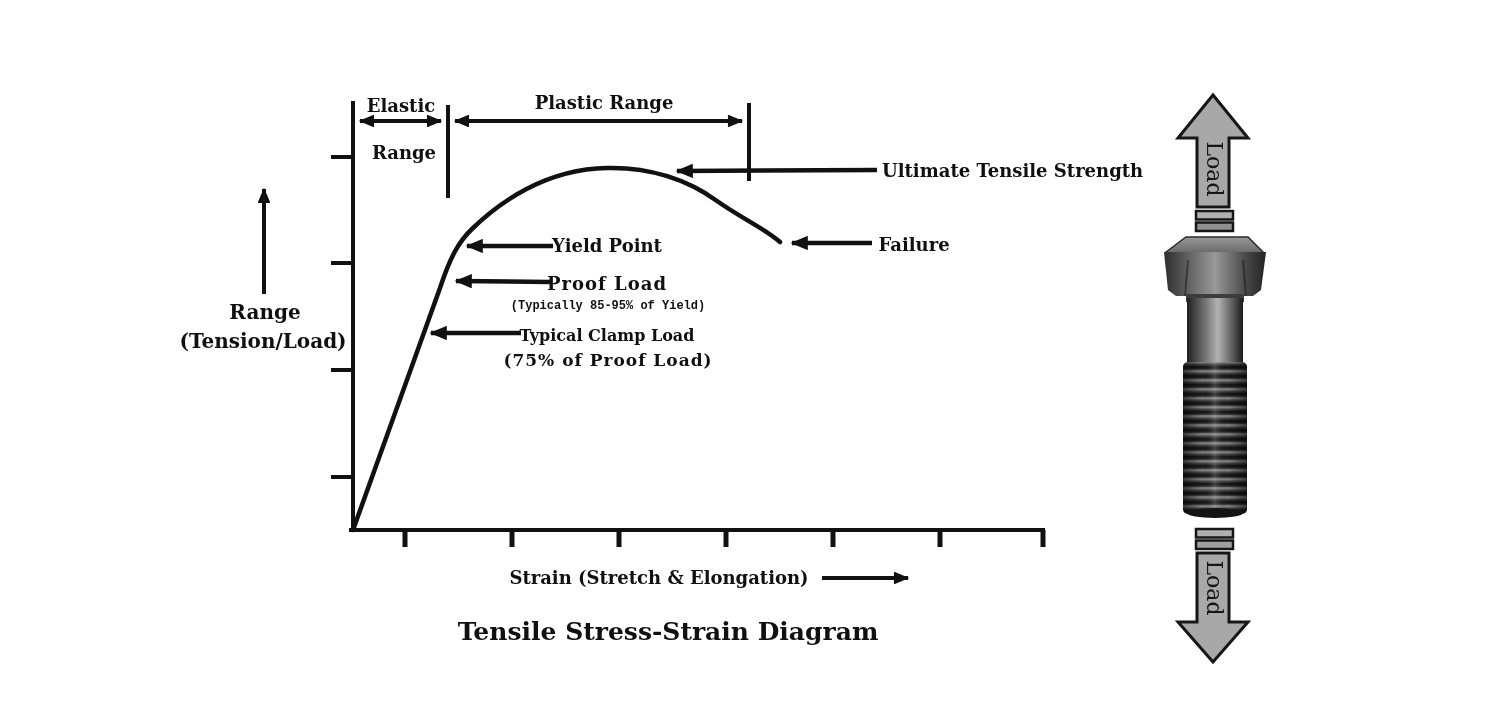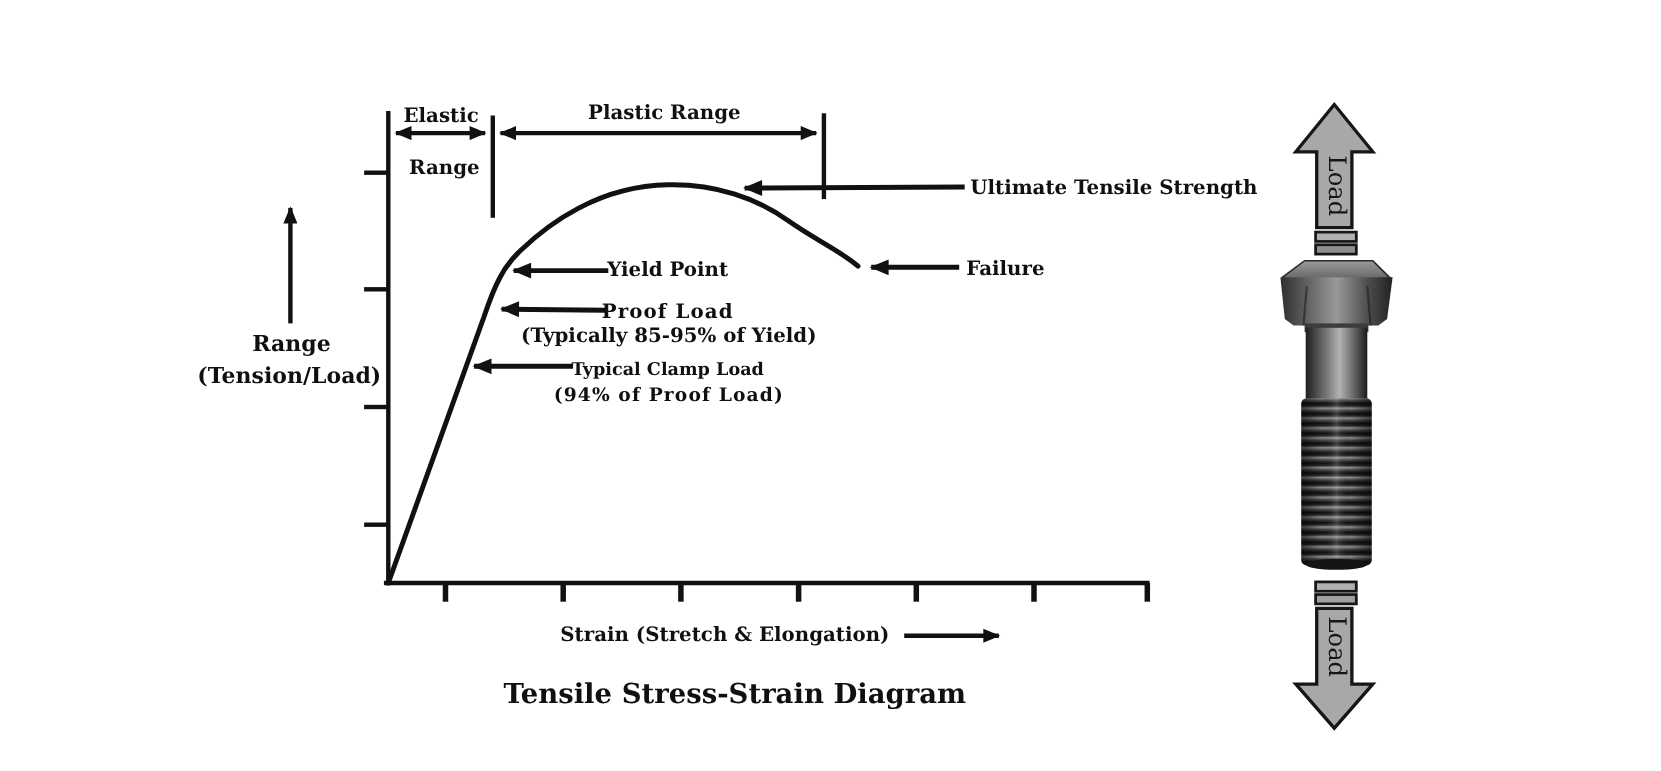--- a/index.html
+++ b/index.html
@@ -122,23 +122,23 @@
 
   <div class="lbl" style="left:401px;top:106px;font-size:18px;">Elastic</div>
   <div class="lbl" style="left:404px;top:153px;font-size:18px;">Range</div>
   <div class="lbl" style="left:604px;top:103px;font-size:18px;">Plastic Range</div>
 
   <div class="lbl-left" style="left:882px;top:171px;font-size:18px;">Ultimate Tensile Strength</div>
   <div class="lbl" style="left:914px;top:245px;font-size:18px;">Failure</div>
 
   <div class="lbl" style="left:607px;top:246px;font-size:18px;">Yield Point</div>
   <div class="lbl" style="left:607px;top:284px;font-size:18px;letter-spacing:1px;">Proof Load</div>
-  <div class="lbl" style="left:608px;top:306px;font-size:18px;">(Typically 85-95% of Yield)</div>
+  <div class="lbl" style="left:608px;top:306px;font-size:12px;font-family:Liberation Mono, monospace;">(Typically 85-95% of Yield)</div>
   <div class="lbl" style="left:607px;top:336px;font-size:16px;">Typical Clamp Load</div>
-  <div class="lbl" style="left:608px;top:360px;font-size:17px;letter-spacing:1px;">(94% of Proof Load)</div>
+  <div class="lbl" style="left:608px;top:360px;font-size:17px;letter-spacing:1px;">(75% of Proof Load)</div>
 
   <div class="lbl" style="left:265px;top:312px;font-size:20px;">Range</div>
   <div class="lbl" style="left:263px;top:341px;font-size:20px;">(Tension/Load)</div>
   <div class="lbl" style="left:668px;top:631px;font-size:25px;">Tensile Stress-Strain Diagram</div>
 
   <div class="lbl" style="left:659px;top:578px;font-size:18px;">Strain (Stretch &amp; Elongation)</div>
 
   <div class="load-label" style="left:1214px;top:169px;font-size:22px;">Load</div>
   <div class="load-label" style="left:1214px;top:588px;font-size:22px;">Load</div>
 

